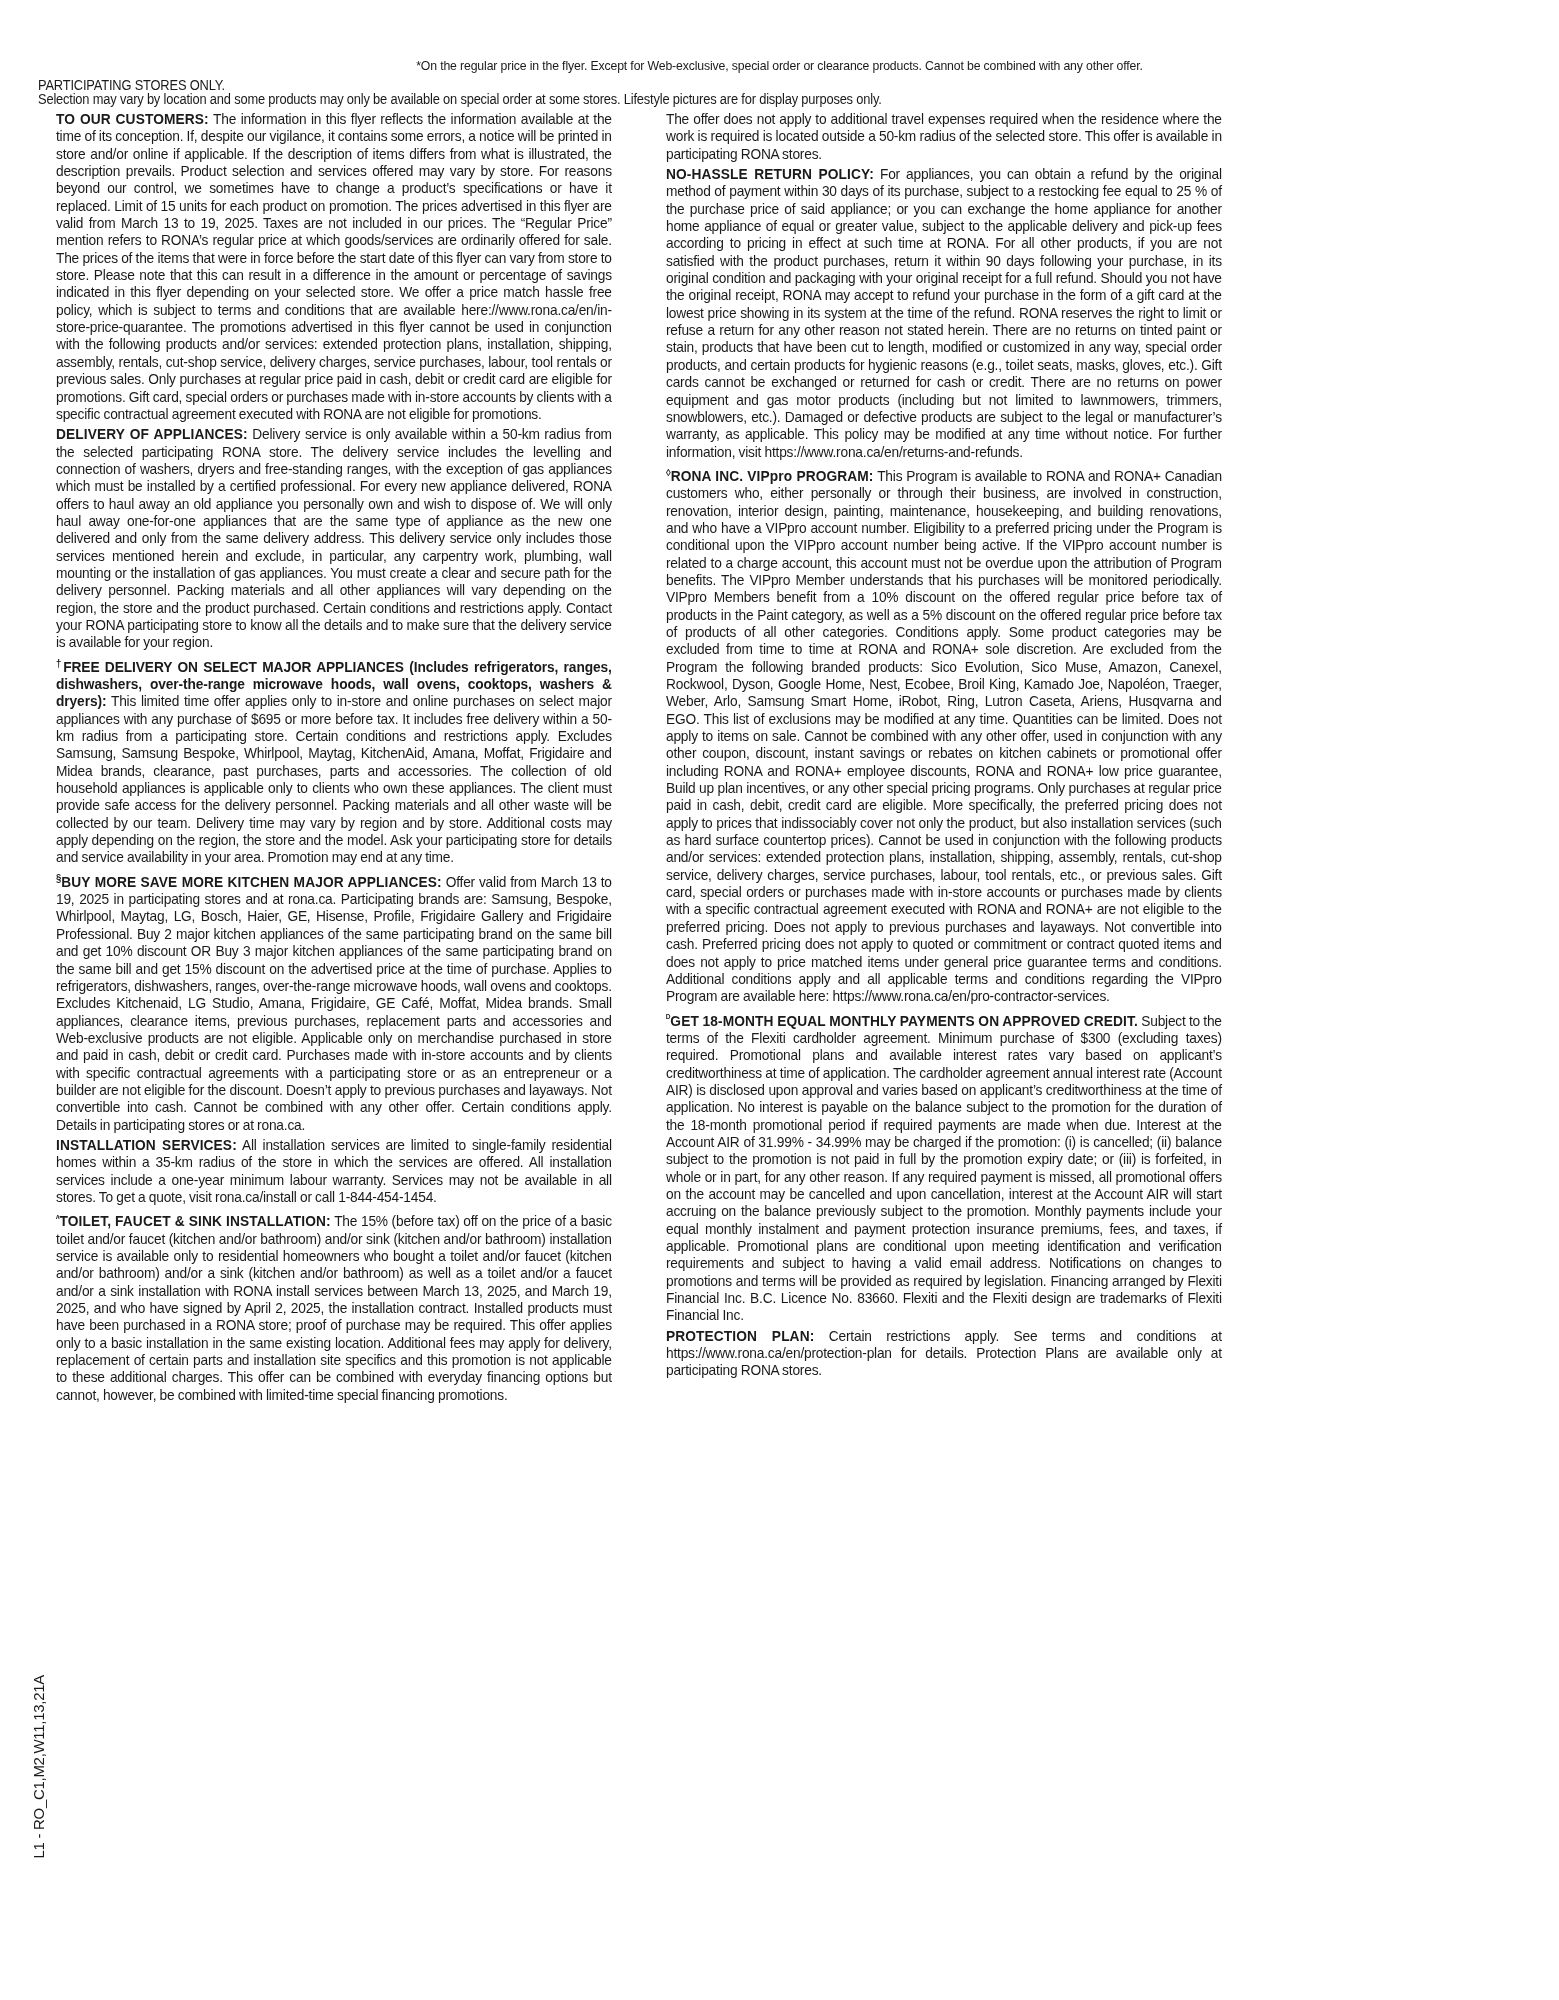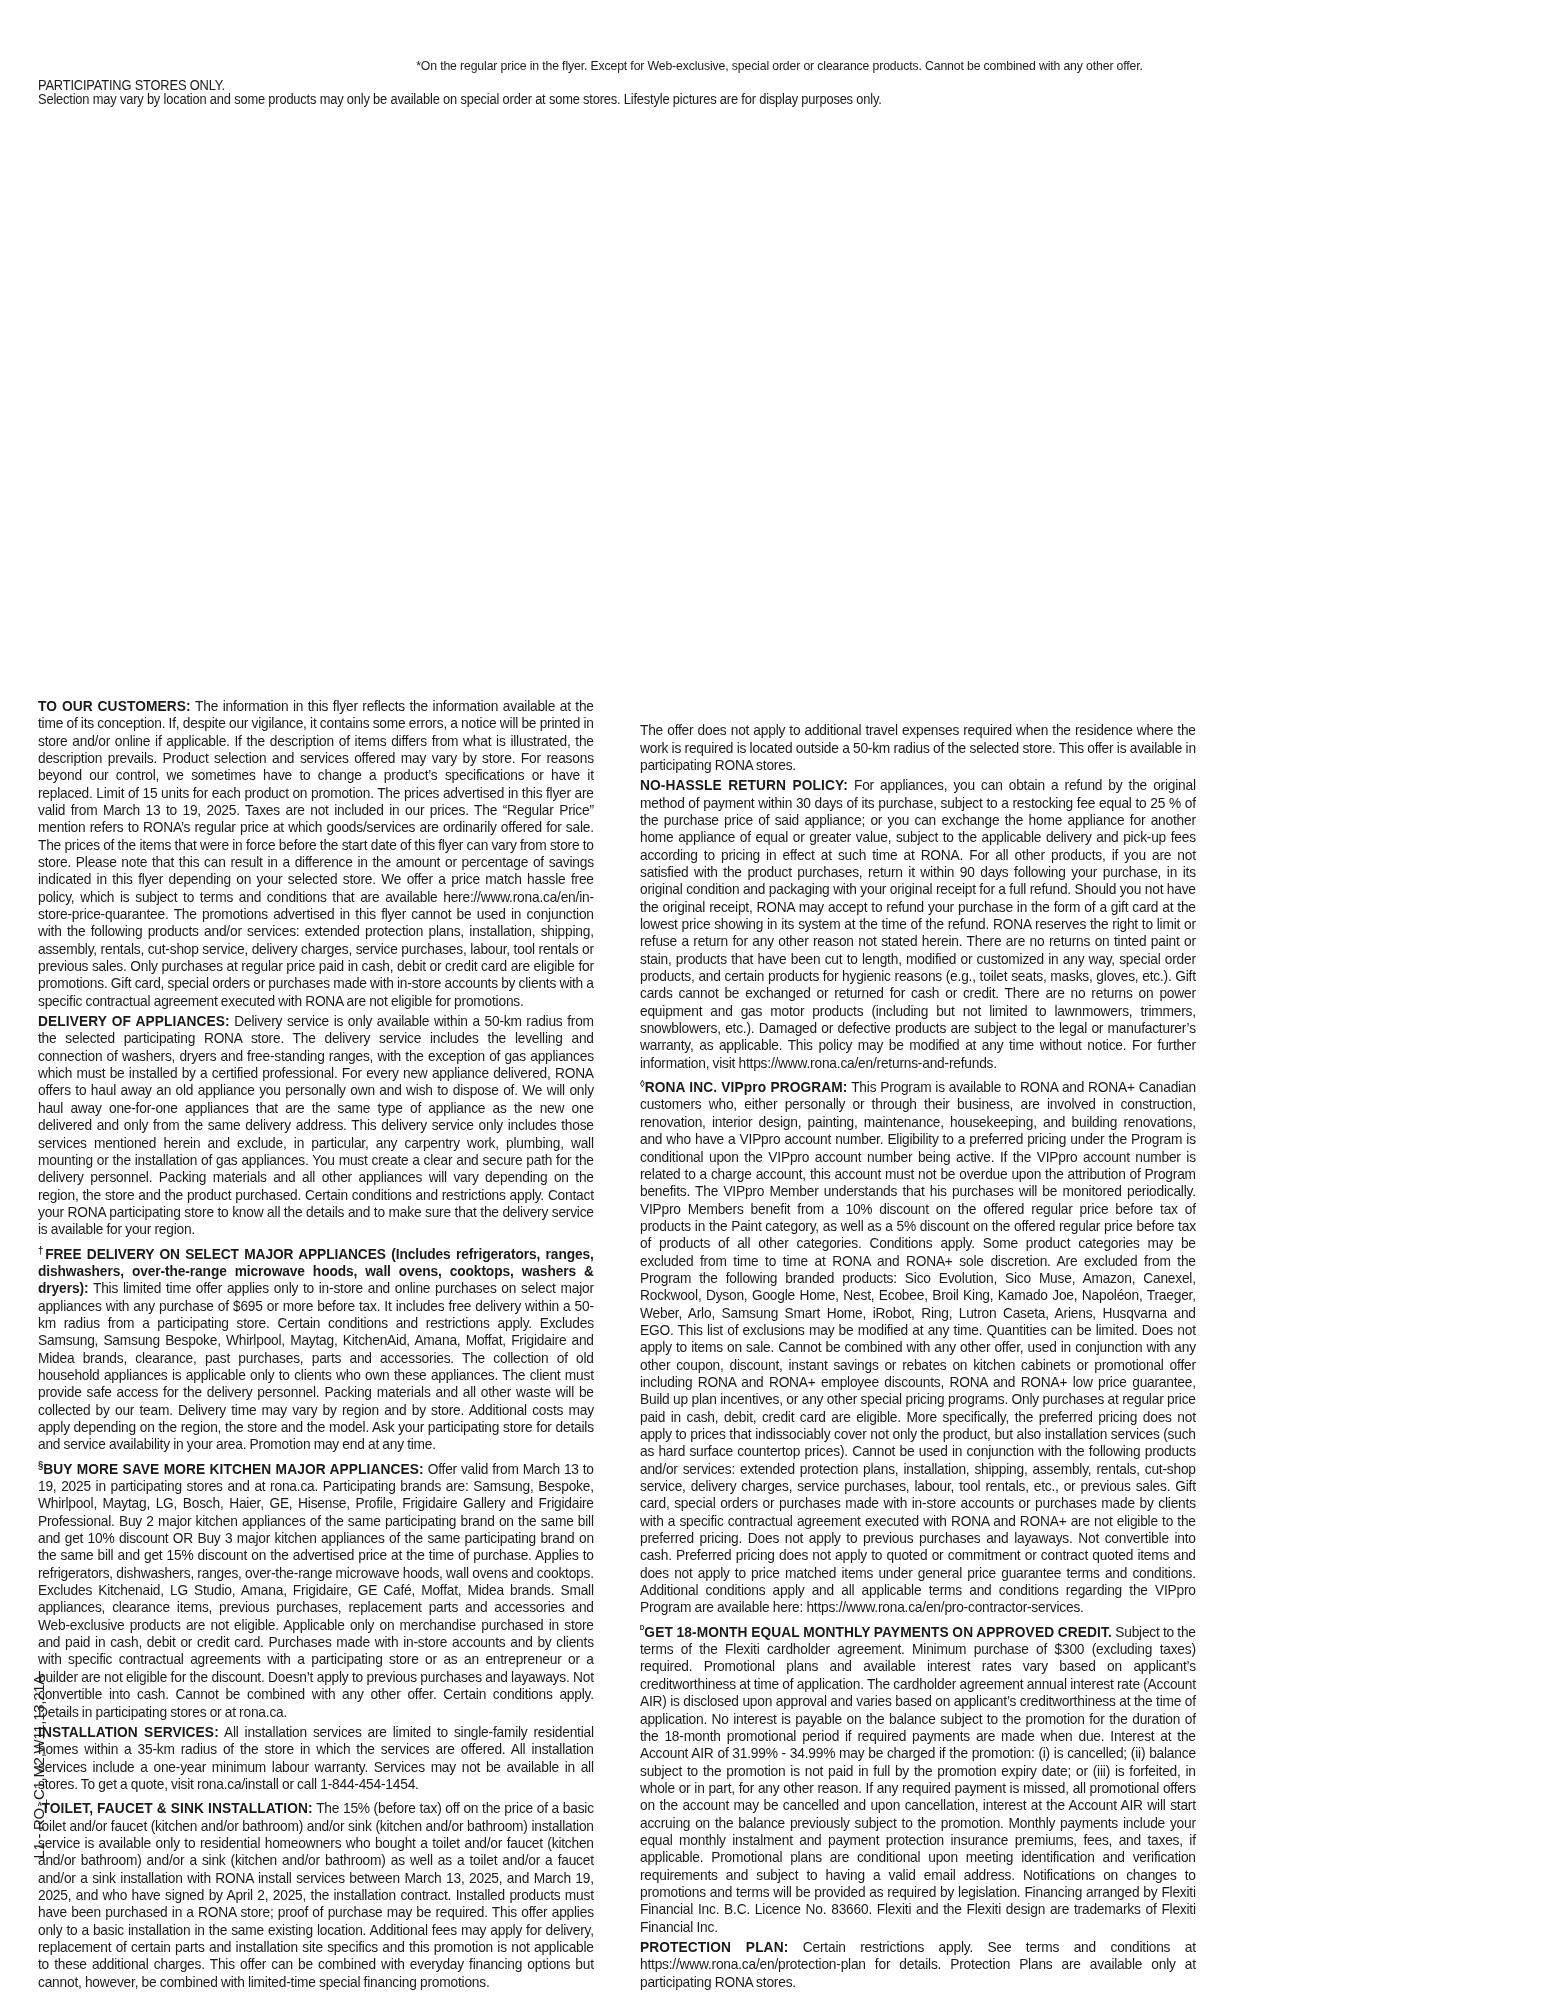--- a/index.html
+++ b/index.html
@@ -46,26 +46,26 @@
     transform: scaleX(0.92);
     transform-origin: left top;
   }
   .fw1 { top: 77px; }
   .fw2 { top: 91px; }
 
   
   .columns {
     position: absolute;
     top: 111px;
-    left: 38px;
+    left: 56px;
     width: 1484px;
     height: 1880px;
     display: flex;
-    gap: 20px;
-    align-items: flex-end;
+    gap: 28px;
+    align-items: flex-start;
   }
   .col {
     width: 582px;
     flex: 0 0 582px;
   }
   .col p {
     margin: 0 0 0 0;
     font-size: 14.4px;
     line-height: 17.35px;
     text-align: justify;

